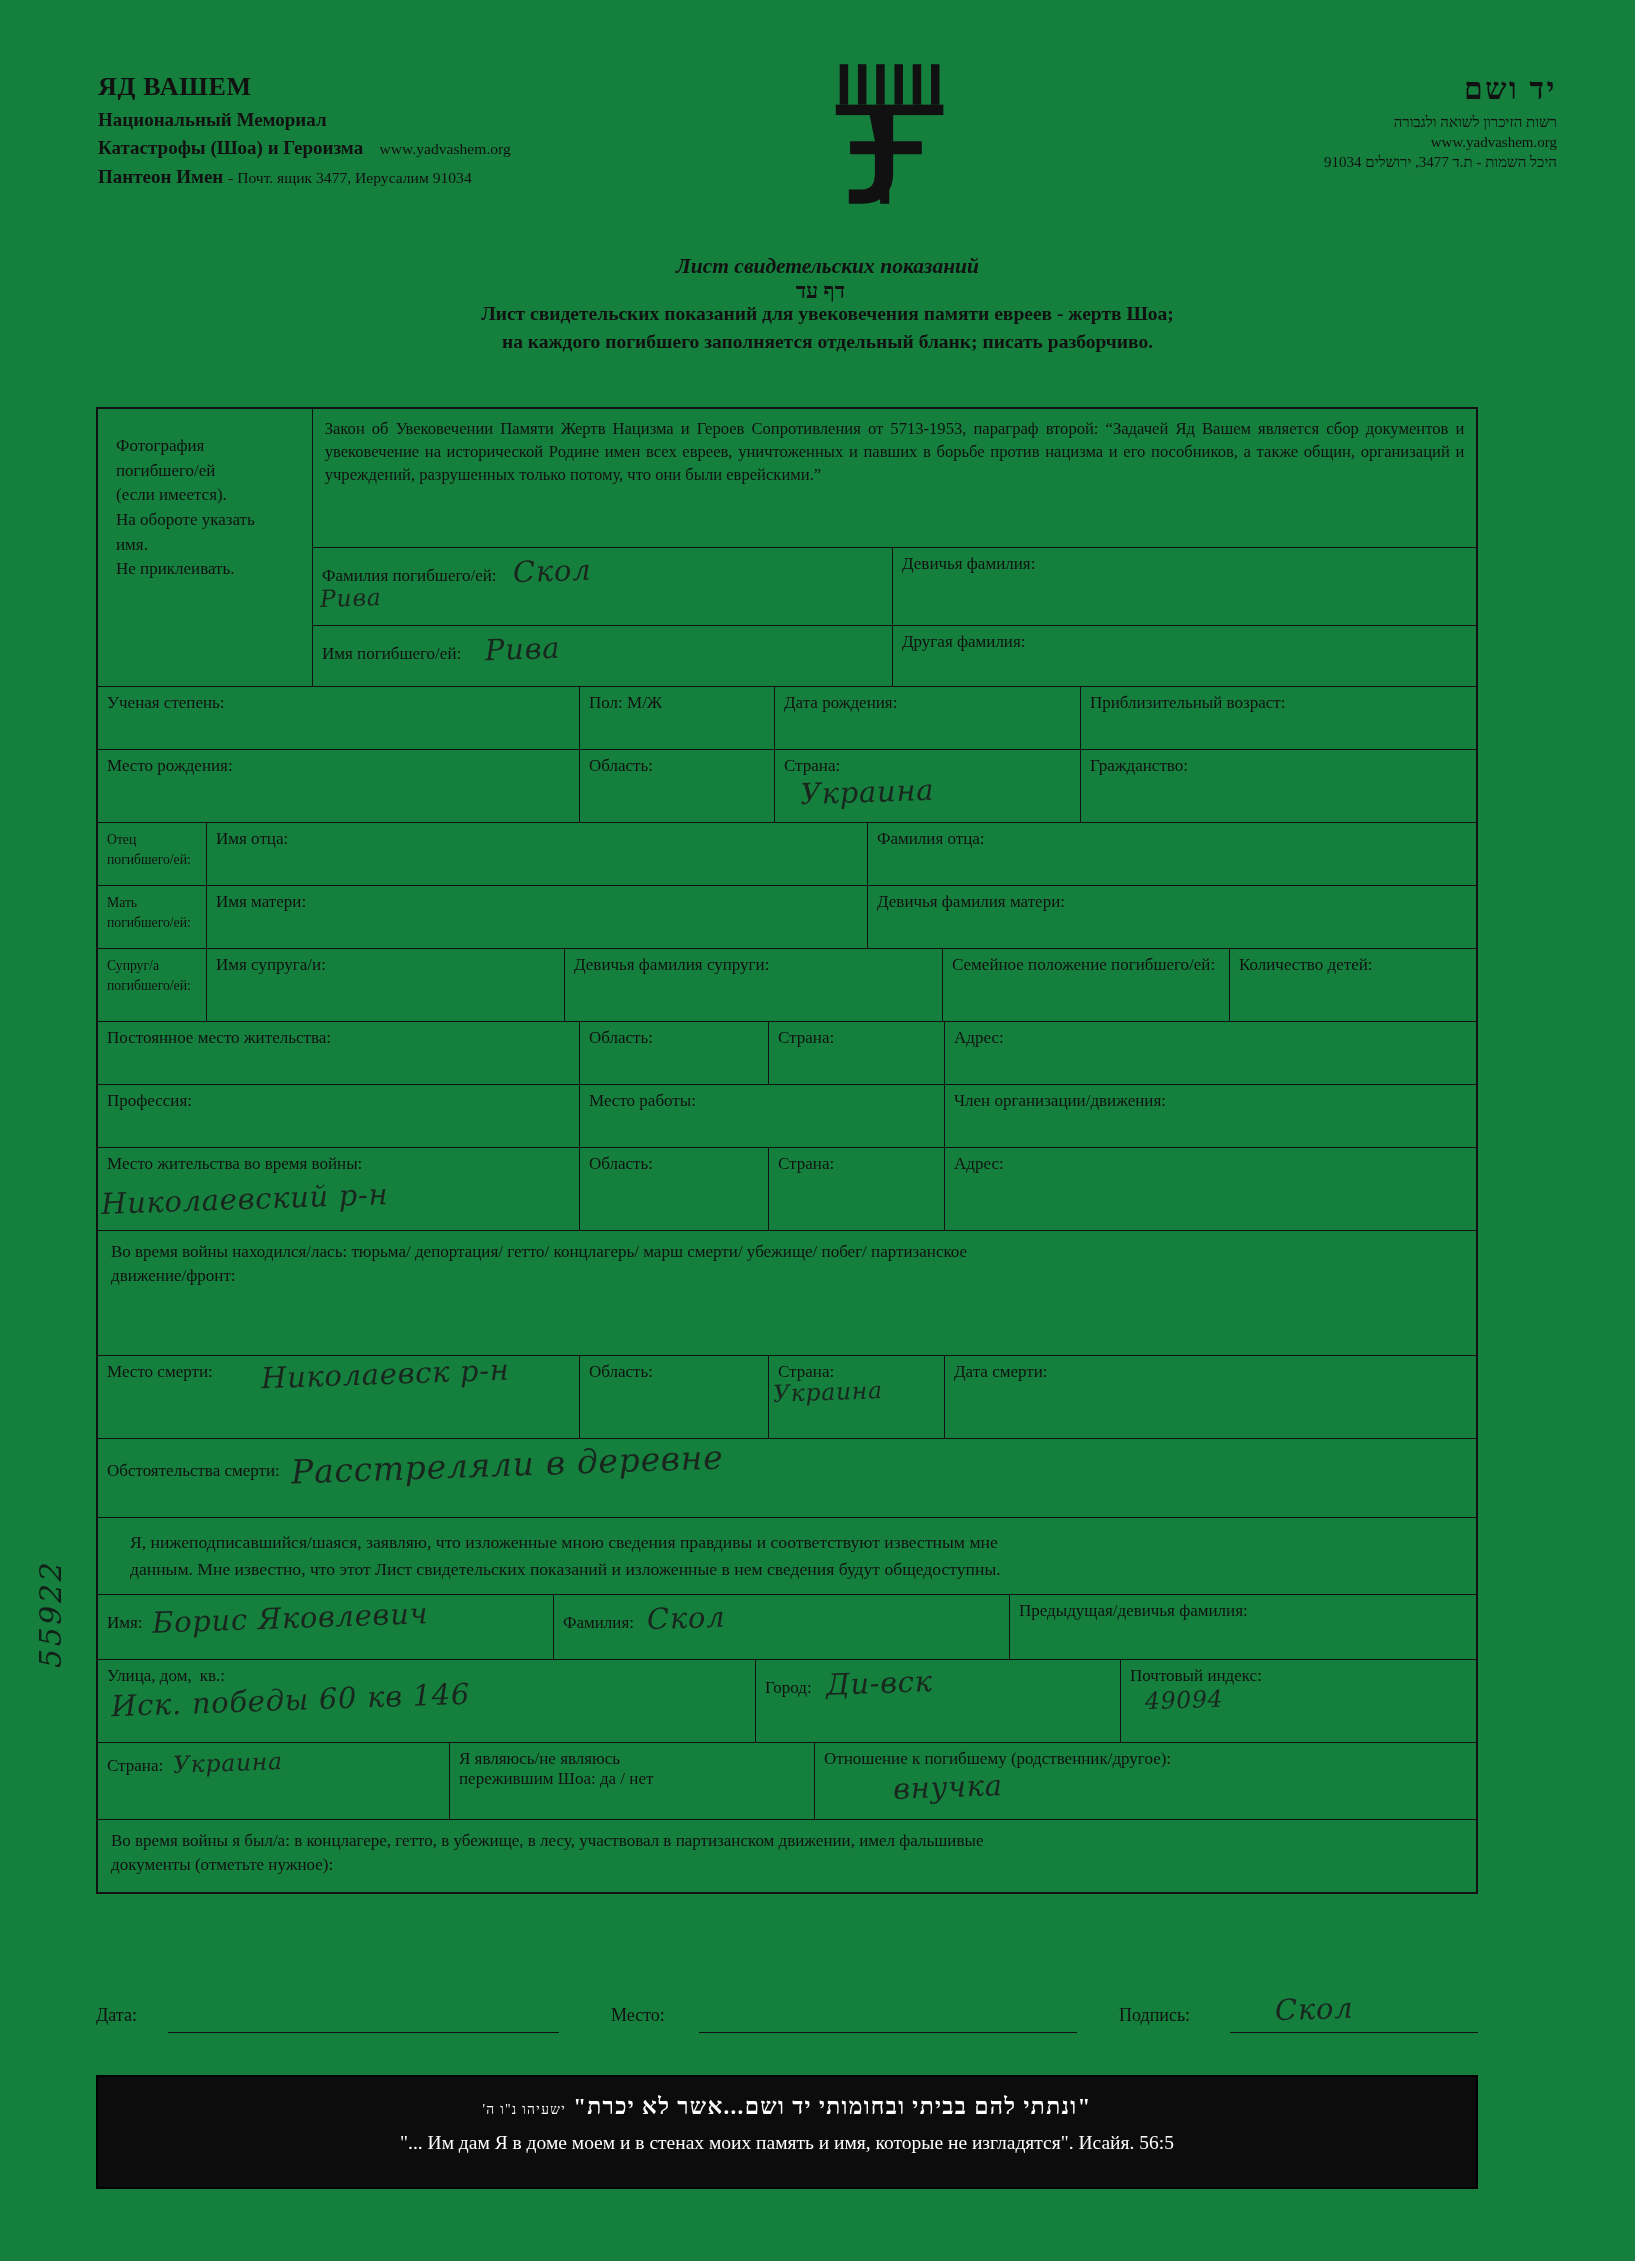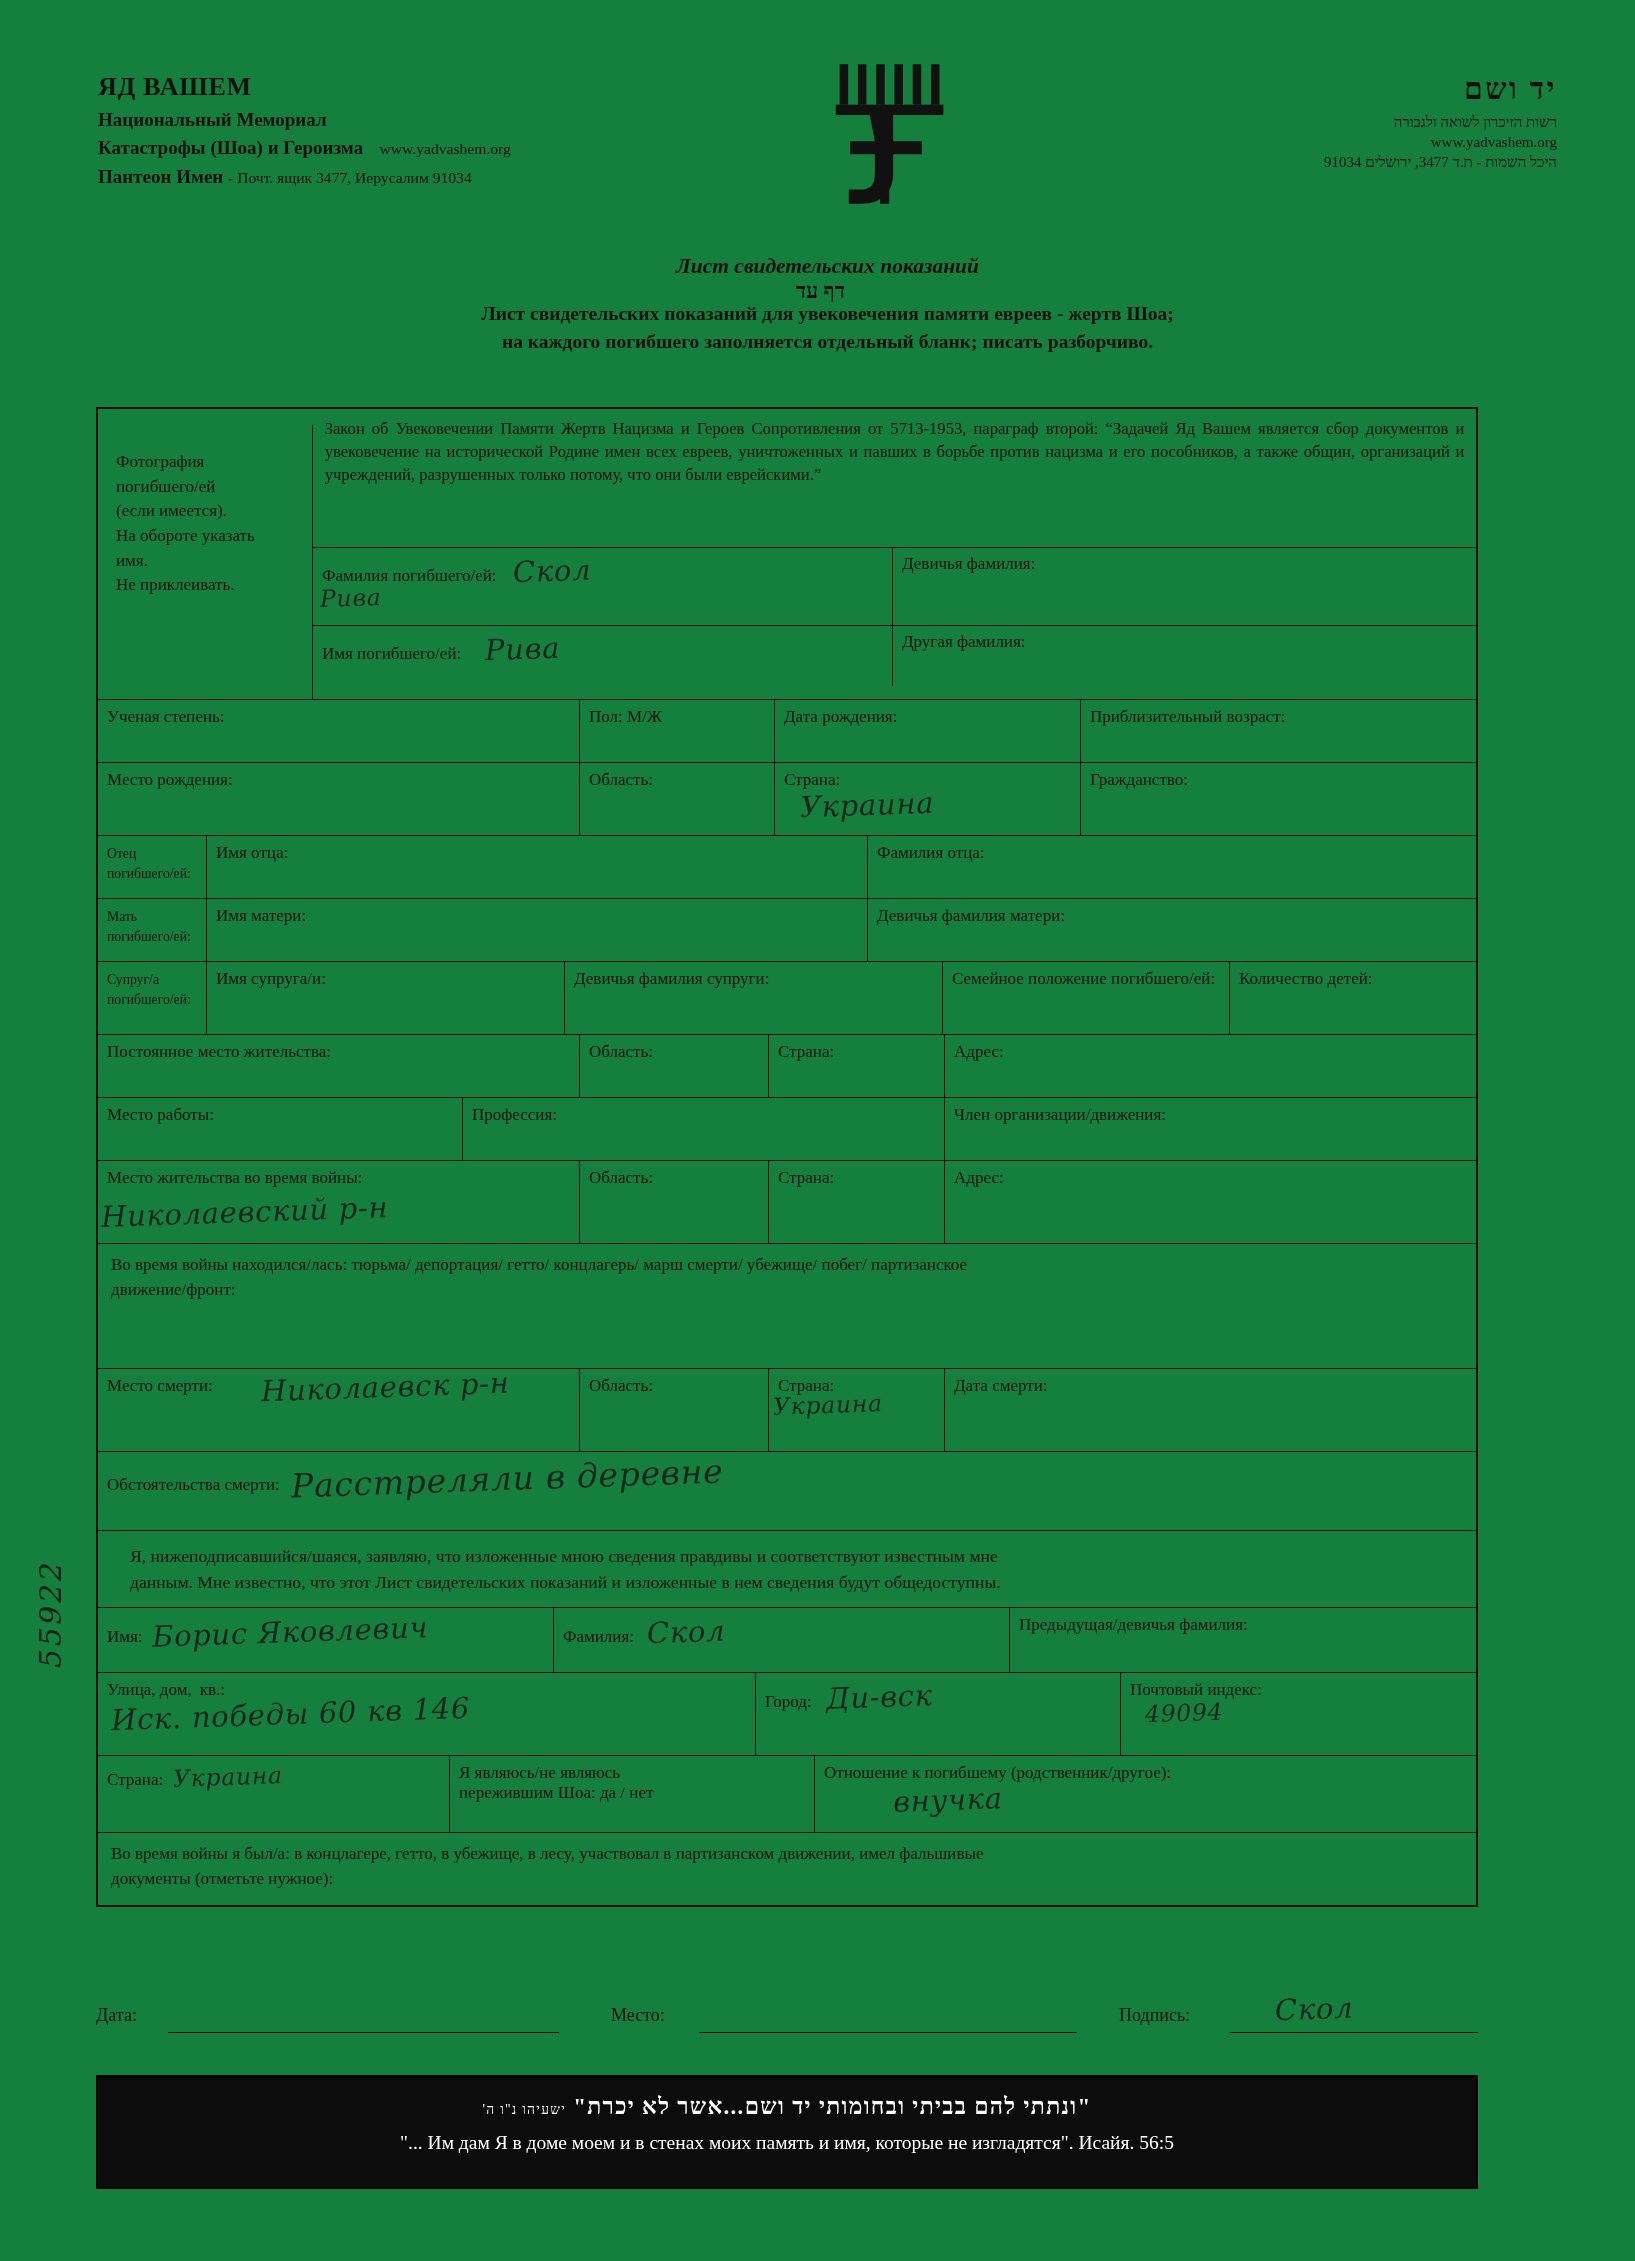--- a/index.html
+++ b/index.html
@@ -156,21 +156,20 @@
   .cell:last-child { border-right: none; }
   .lbl { font-size: 17px; }
   .lbl.small { font-size: 13.7px; line-height: 1.15; }
 
   
   .photo-cell {
     width: 215px;
     padding: 25px 11.7px 11.7px 18px;
     font-size: 17px;
     line-height: 1.45;
-    margin-top: 16px;
   }
   .lawblock {
     font-size: 16.6px;
     line-height: 1.38;
     padding: 9px 11.7px 6.5px 11.7px;
     text-align: justify;
   }
 
   
   .hw {
@@ -431,25 +430,25 @@
       </div>
       <div class="cell" style="width:176px;">
         <span class="lbl">Страна:</span>
       </div>
       <div class="cell" style="flex:1;border-right:none;">
         <span class="lbl">Адрес:</span>
       </div>
     </div>
 
     <div class="row" style="min-height:63px;">
+      <div class="cell" style="width:482px;">
+        <span class="lbl">Профессия:</span>
+      </div>
       <div class="cell" style="width:365px;">
         <span class="lbl">Место работы:</span>
-      </div>
-      <div class="cell" style="width:482px;">
-        <span class="lbl">Профессия:</span>
       </div>
       <div class="cell" style="flex:1;border-right:none;">
         <span class="lbl">Член организации/движения:</span>
       </div>
     </div>
 
     <div class="row" style="min-height:83px;">
       <div class="cell" style="width:482px;">
         <span class="lbl">Место жительства во время войны:</span>
         <div class="hw" style="position:absolute;left:2.6px;top:34px;">Николаевский р-н</div>

